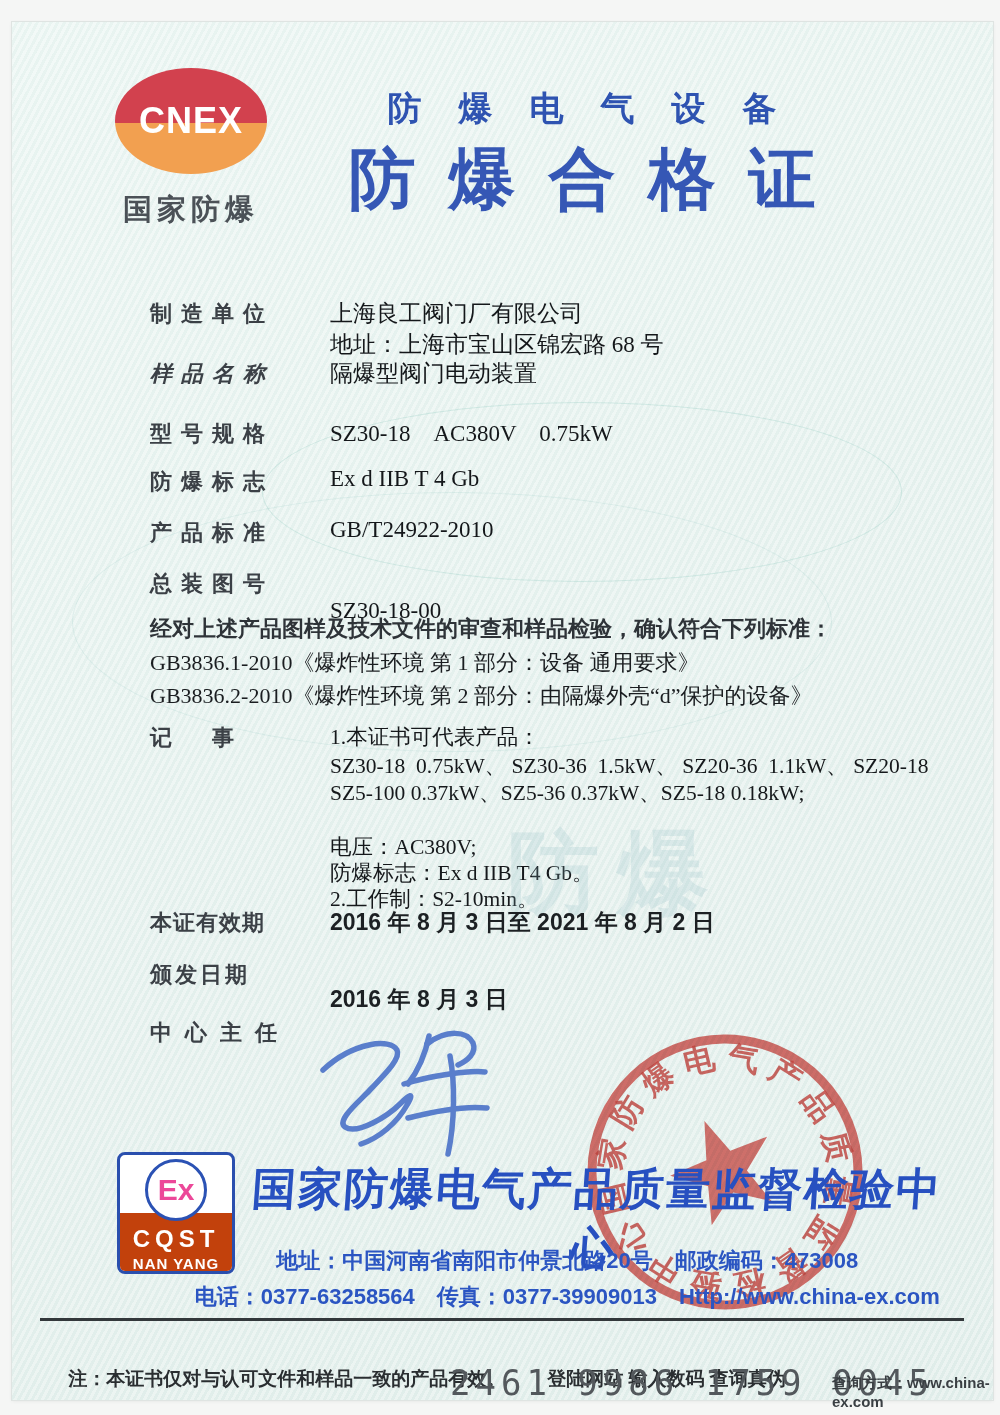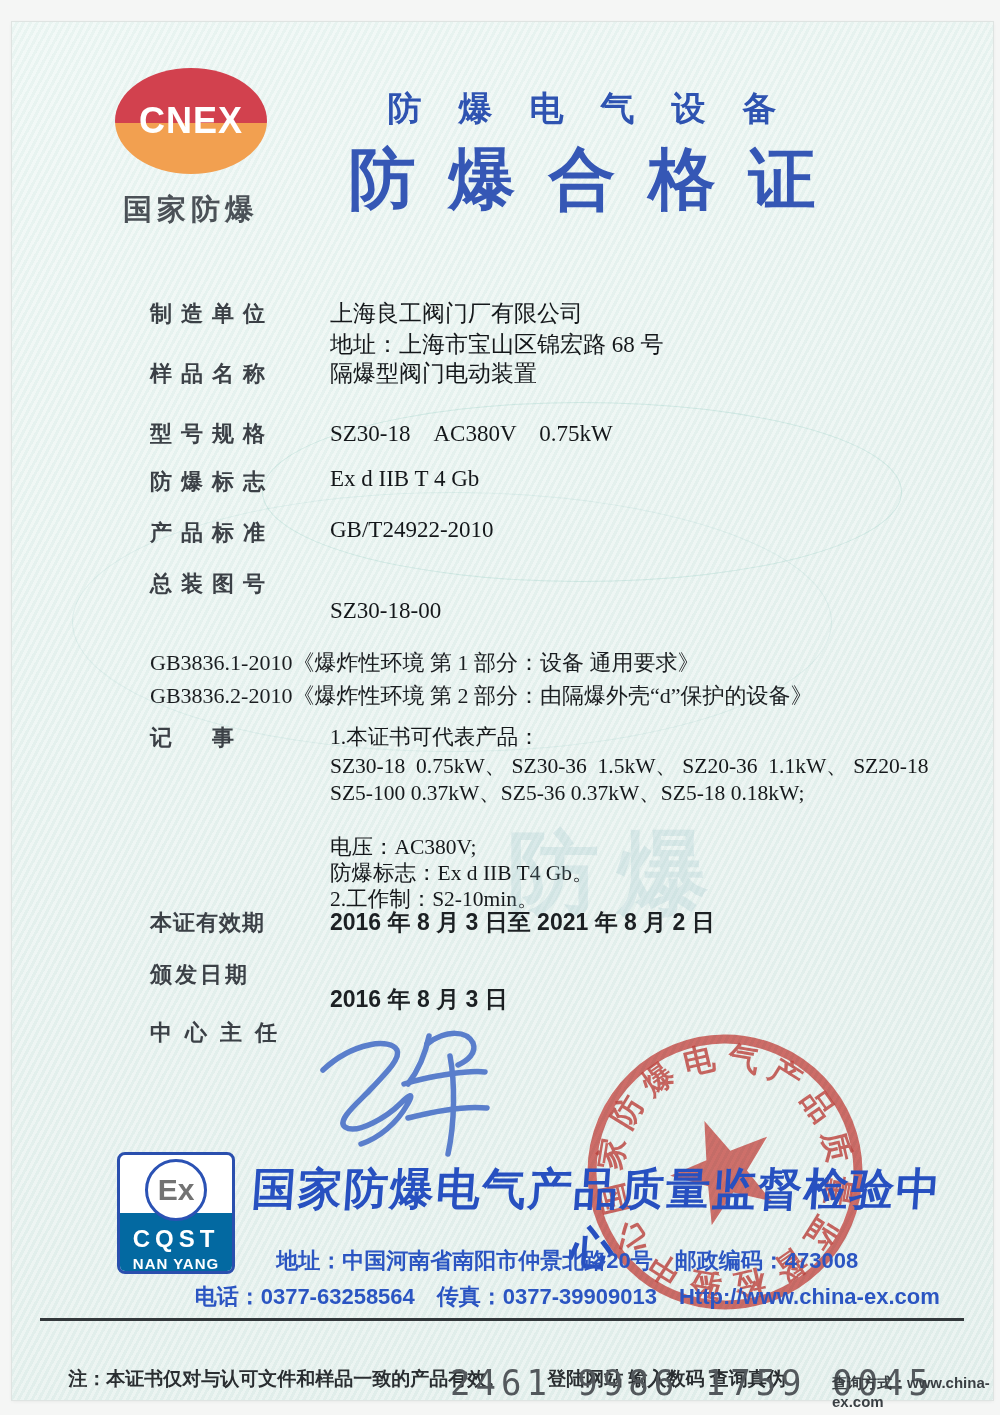--- a/index.html
+++ b/index.html
@@ -53,22 +53,22 @@
   
   .stamp { left:563px; top:1000px; width:300px; height:300px;
     transform:rotate(-22deg); mix-blend-mode:multiply; opacity:.92; }
   
   .f-logo { left:105px; top:1130px; width:118px; height:122px;
     border:3px solid #2a4fae; border-radius:8px; background:#fff; overflow:hidden; }
   .f-logo-top { height:58px; display:flex; align-items:flex-end; justify-content:center; }
   .ex-circle { width:62px; height:62px; border:3px solid #2b52b4; border-radius:50%;
     background:#fff; display:flex; align-items:center; justify-content:center;
     margin-bottom:-8px; z-index:2; position:relative; }
-  .ex-circle span { color:#737373; font-weight:bold; font-size:30px; }
-  .f-logo-bottom { height:64px; background:#0369a1; text-align:center; padding-top:12px; }
+  .ex-circle span { color:#ec4899; font-weight:bold; font-size:30px; }
+  .f-logo-bottom { height:64px; background:#c2410c; text-align:center; padding-top:12px; }
   .f-logo-bottom .cqst { color:#fff; font-weight:bold; font-size:24px; letter-spacing:5px; }
   .f-logo-bottom .ny { color:#fff; font-weight:bold; font-size:15px; letter-spacing:1px; margin-top:2px; }
   .org-name { left:228px; top:1138px; width:710px; text-align:center;
     font-size:44px; font-weight:900; color:#2750c0; transform:skewX(-4deg);
     letter-spacing:2px; }
   .f-line { width:790px; left:148px; text-align:center; font-size:22px; font-weight:bold;
     color:#2b55c2; white-space:pre-wrap; }
   
   .divider { left:28px; top:1296px; width:924px; height:3px; background:#33383b; }
   .bottom-note { left:35px; top:1322px; font-size:19px; font-weight:600; color:#2a2e31; white-space:pre-wrap; }
@@ -91,35 +91,36 @@
   </div>
   <div class="abs cnex-caption">国家防爆</div>
 
   <div class="abs subtitle">防爆电气设备</div>
   <div class="abs title">防爆合格证</div>
 
   <div class="abs f-label" style="top:277px;">制造单位</div>
   <div class="abs f-value" style="top:276px;">上海良工阀门厂有限公司</div>
   <div class="abs f-value" style="top:307px;">地址：上海市宝山区锦宏路 68 号</div>
 
-  <div class="abs f-label" style="top:337px;">样品名称</div>
+  <div class="abs f-label" style="top:337px;font-style:italic;">样品名称</div>
   <div class="abs f-value" style="top:336px;">隔爆型阀门电动装置</div>
 
   <div class="abs f-label" style="top:397px;">型号规格</div>
   <div class="abs f-value" style="top:396px;">SZ30-18　AC380V　0.75kW</div>
 
   <div class="abs f-label" style="top:445px;">防爆标志</div>
   <div class="abs f-value" style="top:444px;">Ex d IIB T 4 Gb</div>
 
   <div class="abs f-label" style="top:496px;">产品标准</div>
   <div class="abs f-value" style="top:495px;">GB/T24922-2010</div>
 
   <div class="abs f-label" style="top:547px;">总装图号</div>
   <div class="abs f-value" style="top:546px;margin-top:30px;">SZ30-18-00</div>
 
+  <div class="abs std std-intro" style="top:592px;">经对上述产品图样及技术文件的审查和样品检验，确认符合下列标准：</div>
   <div class="abs std std-item" style="top:626px;">GB3836.1-2010《爆炸性环境 第 1 部分：设备 通用要求》</div>
   <div class="abs std std-item" style="top:659px;">GB3836.2-2010《爆炸性环境 第 2 部分：由隔爆外壳“d”保护的设备》</div>
 
   <div class="abs f-label" style="top:701px;">记　事</div>
   <div class="abs note-line" style="top:700px;">1.本证书可代表产品：</div>
   <div class="abs note-line" style="top:729px;">SZ30-18  0.75kW、 SZ30-36  1.5kW、 SZ20-36  1.1kW、 SZ20-18</div>
   <div class="abs note-line" style="top:756px;">SZ5-100 0.37kW、SZ5-36 0.37kW、SZ5-18 0.18kW;</div>
   <div class="abs note-line" style="top:810px;">电压：AC380V;</div>
   <div class="abs note-line" style="top:836px;">防爆标志：Ex d IIB T4 Gb。</div>
   <div class="abs note-line" style="top:862px;">2.工作制：S2-10min。</div>

